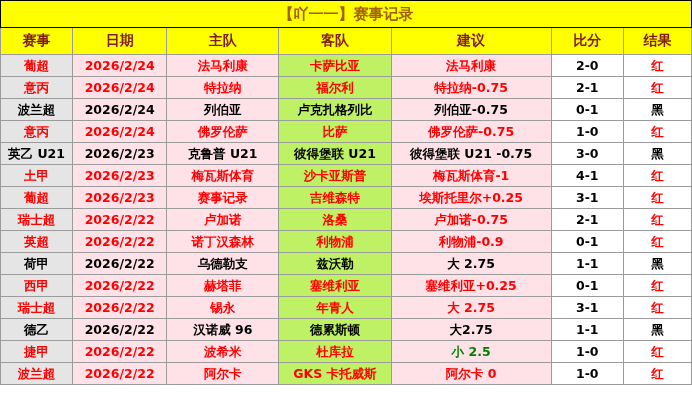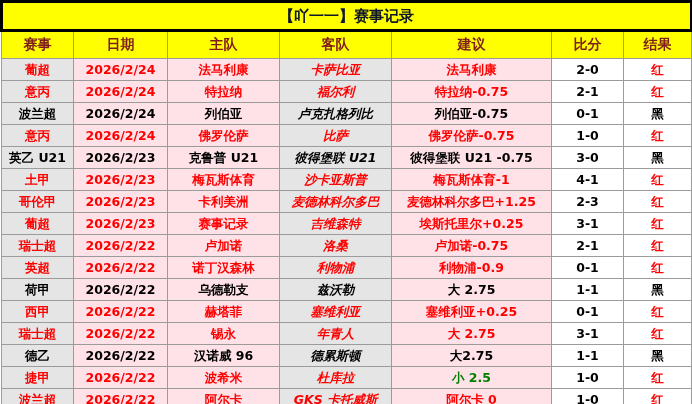--- a/index.html
+++ b/index.html
@@ -32,40 +32,40 @@
     font-size: 12px;
     line-height: 1.1;
     white-space: nowrap;
     overflow: hidden;
   }
   tr.title-row td {
     background: #ffff00;
     height: 26px;
     font-size: 15px;
     font-weight: bold;
-    color: #0f172a;
-    border: 3px solid #000000;
+    color: #a16207;
+    border: 1px solid #000000;
   }
   tr.header-row td {
     background: #ffff00;
     height: 26px;
     font-size: 14px;
     font-weight: bold;
     color: #7f1d1d;
     margin-left: 46px;
   }
   tr.data-row td {
     height: 21px;
     font-weight: bold;
     font-size: 12.5px;
   }
   td.c-event   { background: #e5e5e5; }
   td.c-date    { background: #ffe1e8; }
   td.c-home    { background: #ffe1e8; }
-  td.c-away    { background: #e5e5e5; font-style: italic; }
+  td.c-away    { background: #bef264; }
   td.c-advice  { background: #ffe1e8; }
   td.c-score   { background: #ffffff; }
   td.c-result  { background: #ffffff; }
   .txt-red   { color: #ff0000; }
   .txt-black { color: #000000; }
   .txt-green { color: #008000; }
 </style>
 </head>
 <body>
 
@@ -141,29 +141,20 @@
         <tr class="data-row">
           <td class="c-event txt-red">土甲</td>
           <td class="c-date txt-red">2026/2/23</td>
           <td class="c-home txt-red">梅瓦斯体育</td>
           <td class="c-away txt-red">沙卡亚斯普</td>
           <td class="c-advice txt-red">梅瓦斯体育-1</td>
           <td class="c-score txt-black">4-1</td>
           <td class="c-result txt-red">红</td>
         </tr>
         <tr class="data-row">
-          <td class="c-event txt-red">哥伦甲</td>
-          <td class="c-date txt-red">2026/2/23</td>
-          <td class="c-home txt-red">卡利美洲</td>
-          <td class="c-away txt-red">麦德林科尔多巴</td>
-          <td class="c-advice txt-red">麦德林科尔多巴+1.25</td>
-          <td class="c-score txt-black">2-3</td>
-          <td class="c-result txt-red">红</td>
-        </tr>
-        <tr class="data-row">
           <td class="c-event txt-red">葡超</td>
           <td class="c-date txt-red">2026/2/23</td>
           <td class="c-home txt-red">赛事记录</td>
           <td class="c-away txt-red">吉维森特</td>
           <td class="c-advice txt-red">埃斯托里尔+0.25</td>
           <td class="c-score txt-black">3-1</td>
           <td class="c-result txt-red">红</td>
         </tr>
         <tr class="data-row">
           <td class="c-event txt-red">瑞士超</td>

